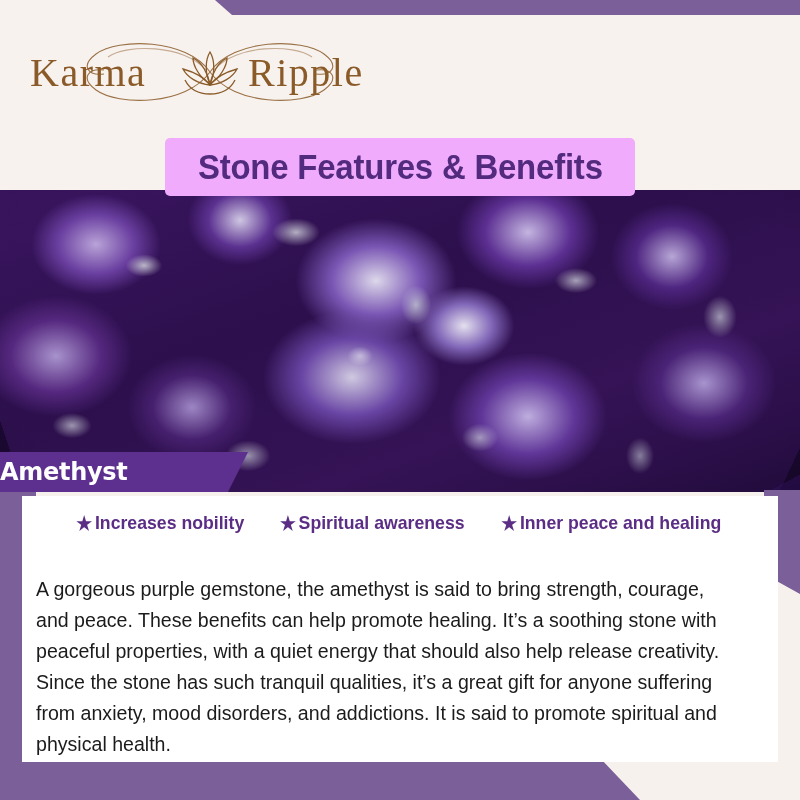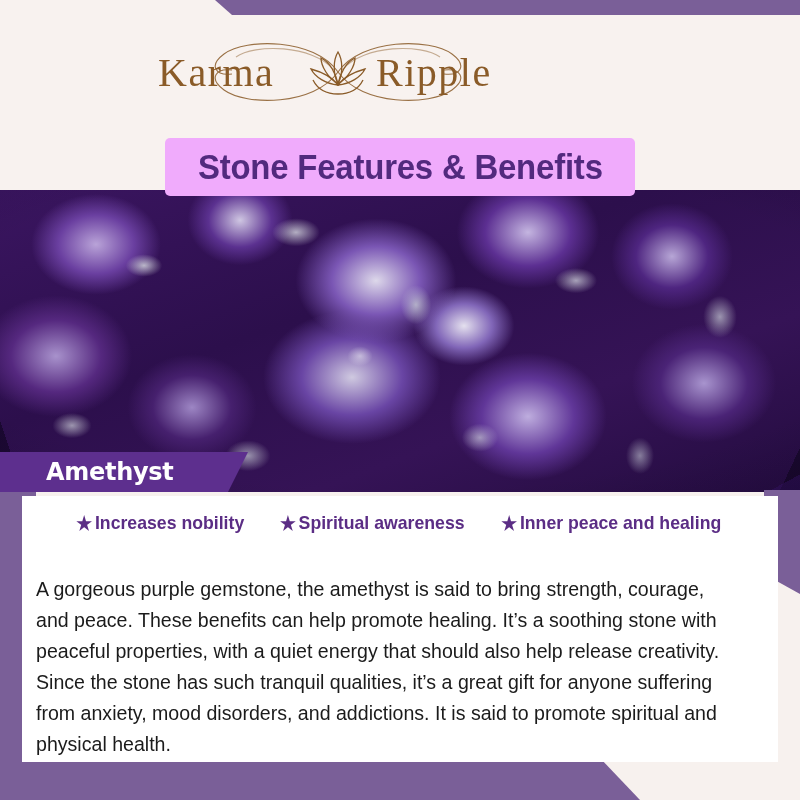--- a/index.html
+++ b/index.html
@@ -42,21 +42,21 @@
 
   
   .logo-wrap {
     position: absolute;
     left: 0;
     top: 32px;
     width: 676px;
     height: 80px;
     display: flex;
     align-items: center;
-    justify-content: center;
+    justify-content: flex-start;
     z-index: 3;
   }
   .logo-svg { display: block; }
   .logo-text {
     font-family: "Liberation Serif", "DejaVu Serif", serif;
     font-size: 40px;
     fill: #8a5b28;
     letter-spacing: 1.5px;
   }
 
@@ -155,21 +155,20 @@
     background: #5d2f8e;
     clip-path: polygon(0 0, 248px 0, 228px 40px, 0 40px);
     display: flex;
     align-items: center;
     z-index: 6;
   }
   .stone-banner-label {
     color: #ffffff;
     font-size: 24px;
     font-weight: bold;
-    padding-left: 46px;
     letter-spacing: -0.3px;
     font-family: "DejaVu Sans", sans-serif;
   }
 
   
   .frame-left {
     position: absolute;
     left: 0;
     top: 490px;
     width: 36px;

